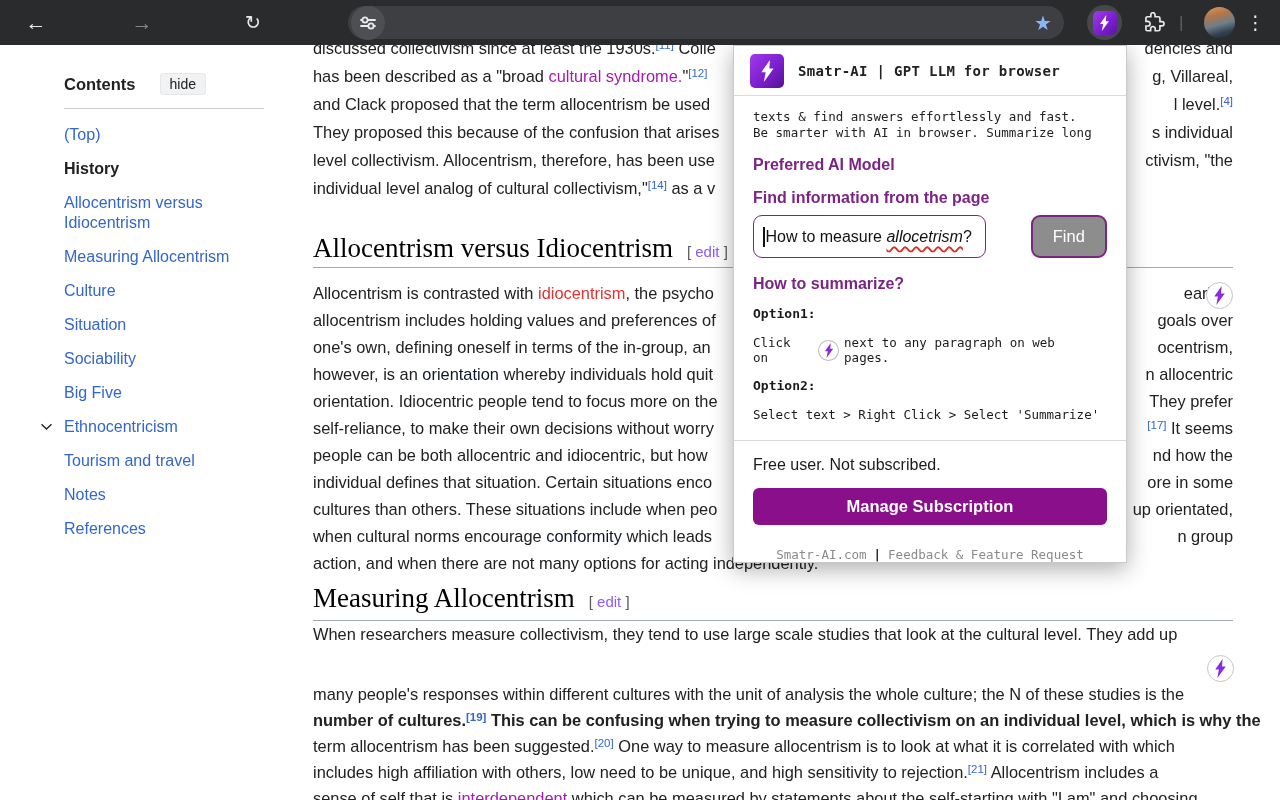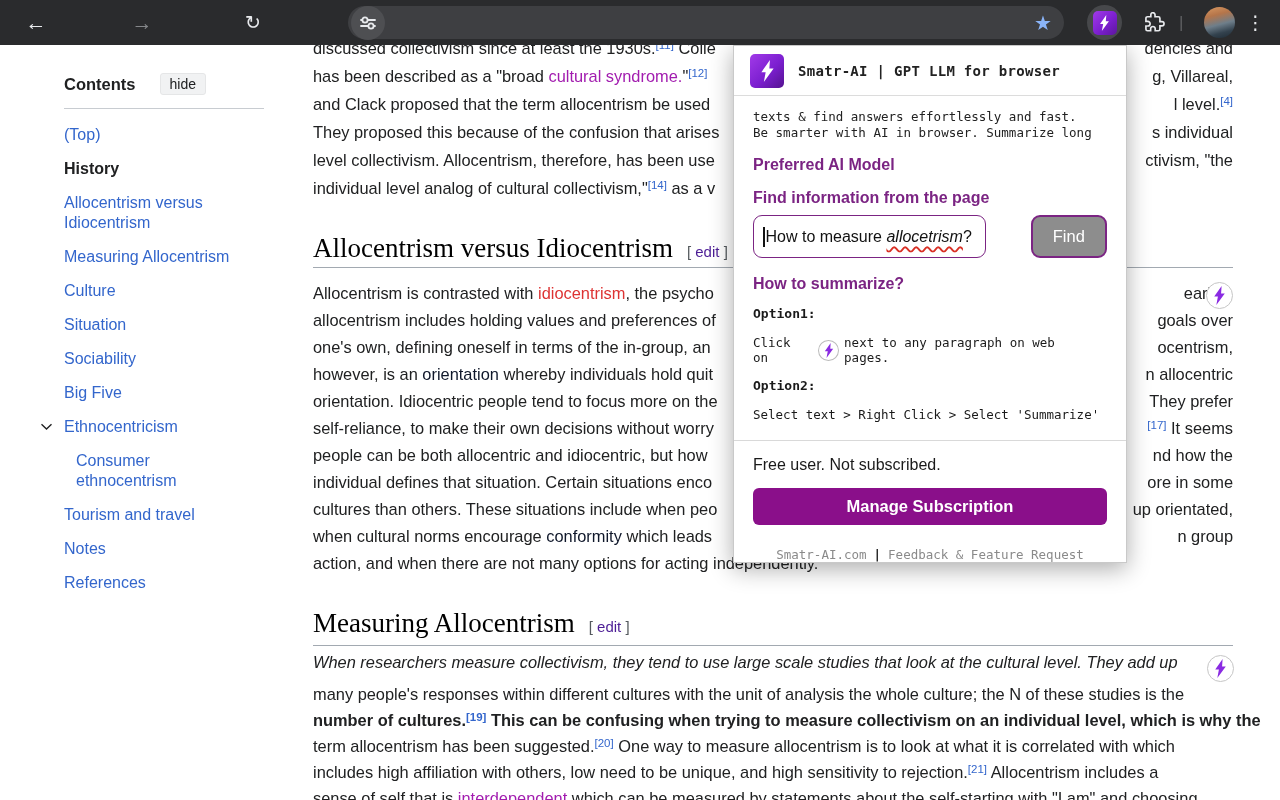--- a/index.html
+++ b/index.html
@@ -54,23 +54,23 @@
          font-size:16.4px;white-space:pre;}
   .lfrag,.rfrag{white-space:pre;}
   .sup{color:#3366cc;font-size:11.5px;position:relative;top:-5px;}
   .link{color:#0f172a;}
   .red{color:#dd3333;}
   .visited{color:#a21caf;}
   .sec-head{position:absolute;left:0;right:0;border-bottom:1px solid #a2a9b1;}
   .sec-head h2{margin:0;font-family:"Liberation Serif","DejaVu Serif",serif;font-weight:normal;
                font-size:27px;display:inline;color:#000;}
   .editlink{font-size:15px;margin-left:14px;color:#54595d;white-space:nowrap;}
-  .editlink a{color:#4c1d95;text-decoration:none;cursor:pointer;}
+  .editlink a{color:#8b5cf6;text-decoration:none;cursor:pointer;}
   .sec-h1{top:188px;height:34px;}
-  .sec-h2{top:563px;height:37px;}
+  .sec-h2{top:538px;height:37px;}
   .spark{position:absolute;width:27px;height:27px;border-radius:50%;background:#fff;border:1.5px solid #c6c6c6;
          display:flex;align-items:center;justify-content:center;box-sizing:border-box;}
   .spark-1{left:1206px;top:237px;}
   .spark-2{left:1207px;top:610px;}
 
   
   .popup{position:absolute;left:733px;top:45px;width:394px;height:518px;background:#fff;z-index:20;
          border:1px solid #c9c9c9;box-sizing:border-box;box-shadow:0 6px 22px rgba(0,0,0,.32);
          font-family:"DejaVu Sans Mono","Liberation Mono",monospace;color:#1a1a1a;}
   .pp-header{height:49px;display:flex;align-items:center;padding:0 16px;border-bottom:1px solid #dcdcdc;}
@@ -124,21 +124,20 @@
         <div class="toc-item t-heading"><span>History</span></div>
         <div class="toc-item t-link"><span>Allocentrism versus Idiocentrism</span></div>
         <div class="toc-item t-link"><span>Measuring Allocentrism</span></div>
         <div class="toc-item t-link"><span>Culture</span></div>
         <div class="toc-item t-link"><span>Situation</span></div>
         <div class="toc-item t-link"><span>Sociability</span></div>
         <div class="toc-item t-link"><span>Big Five</span></div>
         <div class="toc-item t-link"><span class="chev"><svg width="15" height="15" viewBox="0 0 24 24">
               <path d="M4 8.5l8 7.5 8-7.5" fill="none" stroke="#202122" stroke-width="2.2"></path>
             </svg></span><span>Ethnocentricism</span></div>
-        <div class="toc-item t-sublink"><span>Consumer ethnocentrism</span></div>
         <div class="toc-item t-link"><span>Tourism and travel</span></div>
         <div class="toc-item t-link"><span>Notes</span></div>
         <div class="toc-item t-link"><span>References</span></div>
       </nav>
   </aside>
 
   <main class="main">
     <div>
         <div class="tline" style="top: -6px;"><span class="lfrag"><span>discussed collectivism since at least the 1930s.</span><span class="sup">[11]</span><span> Colle</span></span><span class="rfrag"><span>dencies and</span></span></div>
         <div class="tline" style="top: 22px;"><span class="lfrag"><span>has been described as a "broad </span><span class="visited">cultural syndrome.</span><span>"</span><span class="sup">[12]</span></span><span class="rfrag"><span>g, Villareal,</span></span></div>
@@ -164,21 +163,21 @@
         <div class="tline" style="top: 455px;"><span class="lfrag"><span>cultures than others. These situations include when peo</span></span><span class="rfrag"><span>up orientated,</span></span></div>
         <div class="tline" style="top: 482px;"><span class="lfrag"><span>when cultural norms encourage </span><span class="link">conformity</span><span> which leads</span></span><span class="rfrag"><span>n group</span></span></div>
         <div class="tline" style="top: 509px;"><span class="lfrag"><span>action, and when there are not many options for acting independently.</span></span><span class="rfrag"></span></div>
       </div>
 
     <div class="sec-head sec-h2">
       <h2>Measuring Allocentrism</h2><span class="editlink"><span>[</span> <a>edit</a> <span>]</span></span>
     </div>
 
     <div>
-        <div class="tline" style="top: 608px; font-style: italic;"><span class="lfrag"><span>When researchers measure collectivism, they tend to use large scale studies that look at the cultural level. They add up</span></span><span class="rfrag"></span></div>
+        <div class="tline" style="top: 580px;"><span class="lfrag"><span>When researchers measure collectivism, they tend to use large scale studies that look at the cultural level. They add up</span></span><span class="rfrag"></span></div>
         <div class="tline" style="top: 640px;"><span class="lfrag"><span>many people's responses within different cultures with the unit of analysis the whole culture; the N of these studies is the</span></span><span class="rfrag"></span></div>
         <div class="tline" style="top: 666px; font-weight: bold;"><span class="lfrag"><span>number of cultures.</span><span class="sup">[19]</span><span> This can be confusing when trying to measure collectivism on an individual level, which is why the</span></span><span class="rfrag"></span></div>
         <div class="tline" style="top: 692px;"><span class="lfrag"><span>term allocentrism has been suggested.</span><span class="sup">[20]</span><span> One way to measure allocentrism is to look at what it is correlated with which</span></span><span class="rfrag"></span></div>
         <div class="tline" style="top: 718px;"><span class="lfrag"><span>includes high affiliation with others, low need to be unique, and high sensitivity to rejection.</span><span class="sup">[21]</span><span> Allocentrism includes a</span></span><span class="rfrag"></span></div>
         <div class="tline" style="top: 744px;"><span class="lfrag"><span>sense of self that is </span><span class="visited">interdependent</span><span> which can be measured by statements about the self-starting with "I am" and choosing</span></span><span class="rfrag"></span></div>
       </div>
   </main>
 
   <div class="spark spark-1">
     <svg width="13" height="19" viewBox="0 0 12 18">

